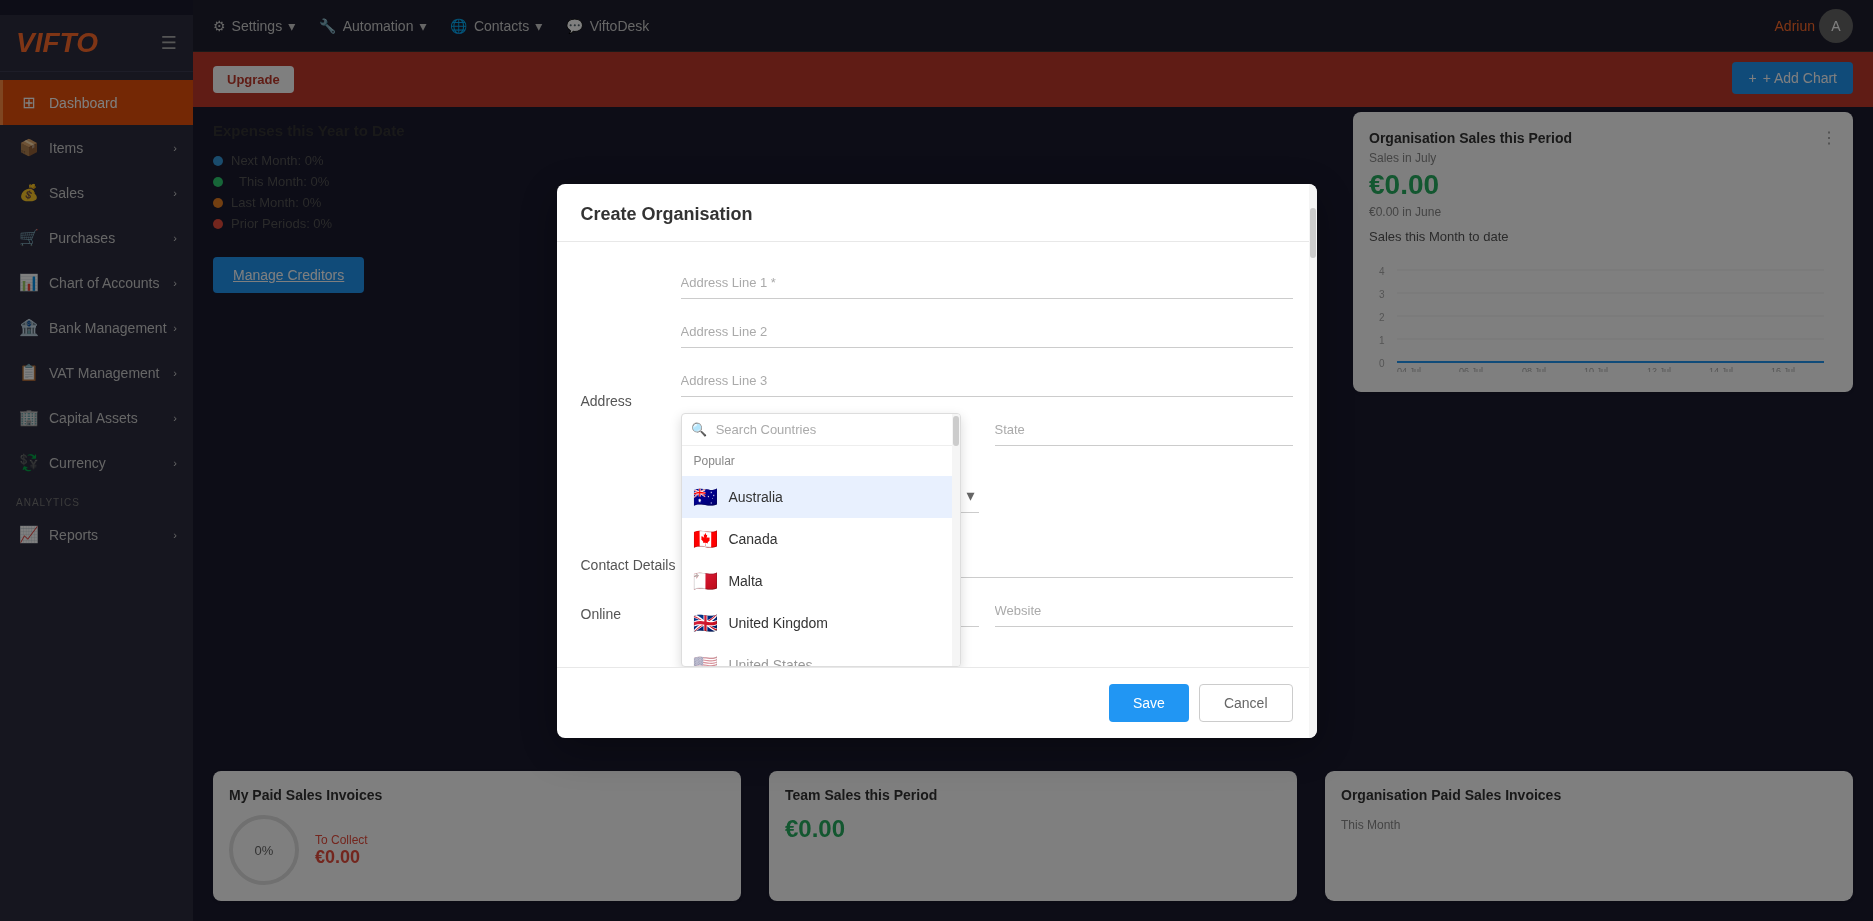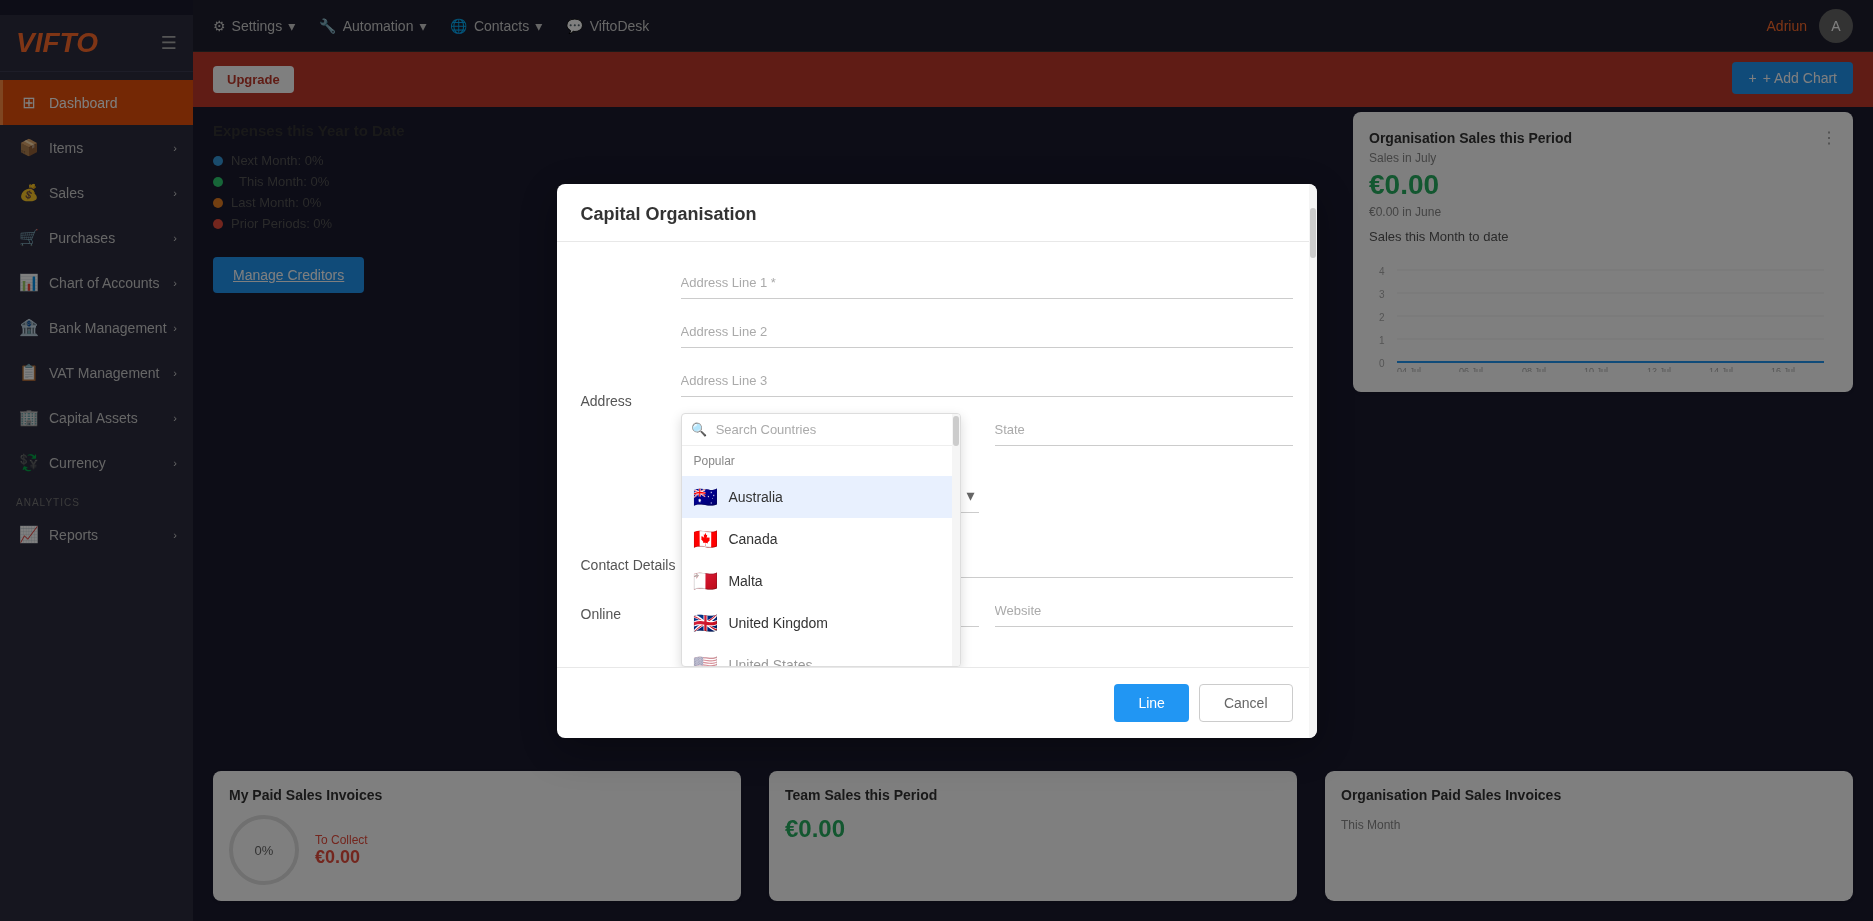--- a/index.html
+++ b/index.html
@@ -25,21 +25,21 @@
     .nav-item .icon { margin-right: 10px; font-size: 16px; width: 20px; text-align: center; }
     .nav-item .chevron { margin-left: auto; font-size: 11px; }
     .nav-section { color: #777; font-size: 10px; text-transform: uppercase; padding: 12px 16px 4px; letter-spacing: 1px; }
 
     
     .topbar {
       position: fixed; left: 193px; top: 0; right: 0; height: 52px; background: #1e1e2e;
       display: flex; align-items: center; padding: 0 20px; gap: 24px; z-index: 9; border-bottom: 1px solid #333;
     }
     .topbar-item { display: flex; align-items: center; gap: 6px; color: #ccc; font-size: 14px; cursor: pointer; }
-    .topbar-right { margin-left: auto; display: flex; align-items: center; gap: 12px; }
+    .topbar-right { margin-left: auto; display: flex; align-items: center; gap: 4px; }
     .topbar-username { color: #ff6b2b; font-size: 14px; }
     .avatar { width: 34px; height: 34px; border-radius: 50%; background: #666; display: flex; align-items: center; justify-content: center; color: #fff; font-size: 14px; }
 
     
     .trial-banner {
       background: #c0392b; color: #fff; padding: 14px 20px; font-size: 13px;
       display: flex; align-items: center; justify-content: space-between;
     }
     .upgrade-btn { background: #fff; color: #c0392b; border: none; padding: 6px 14px; border-radius: 4px; font-size: 13px; font-weight: 600; cursor: pointer; }
 
@@ -304,21 +304,21 @@
       <text x="278" y="122" font-size="9" fill="#aaa">12 Jul</text>
       <text x="340" y="122" font-size="9" fill="#aaa">14 Jul</text>
       <text x="402" y="122" font-size="9" fill="#aaa">16 Jul</text>
     </svg>
   </div>
 </div>
 
 <div class="overlay">
   <div class="modal">
     <div class="modal-header">
-      <h2 class="modal-title">Capital Organisation</h2>
+      <h2 class="modal-title">Create Organisation</h2>
     </div>
 
     <div style="position:absolute;right:0;top:0;bottom:0;width:8px;background:#f5f5f5;z-index:10;border-radius:0 8px 8px 0;">
       <div style="width:6px;height:50px;background:#ccc;border-radius:3px;margin:24px 1px;"></div>
     </div>
 
     <div class="modal-body">
 
       <div class="address-row">
         <span class="address-label">Address</span>
@@ -413,17 +413,17 @@
             <div style="flex:1;">
               <input type="text" class="form-input" placeholder="Website" style="">
             </div>
           </div>
         </div>
       </div>
 
     </div>
 
     <div class="modal-footer">
-      <button class="btn-save">Line</button>
+      <button class="btn-save">Save</button>
       <button class="btn-cancel">Cancel</button>
     </div>
   </div>
 </div>
 
 </body></html>

